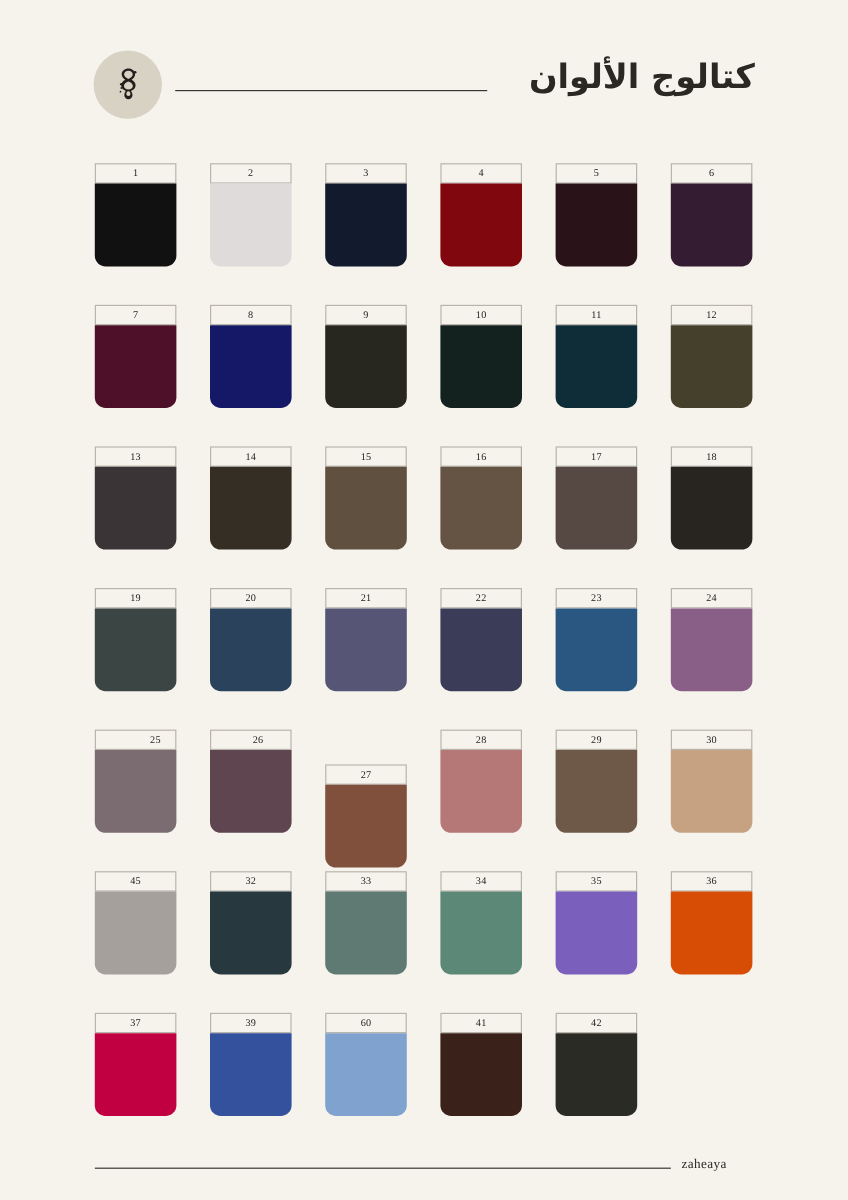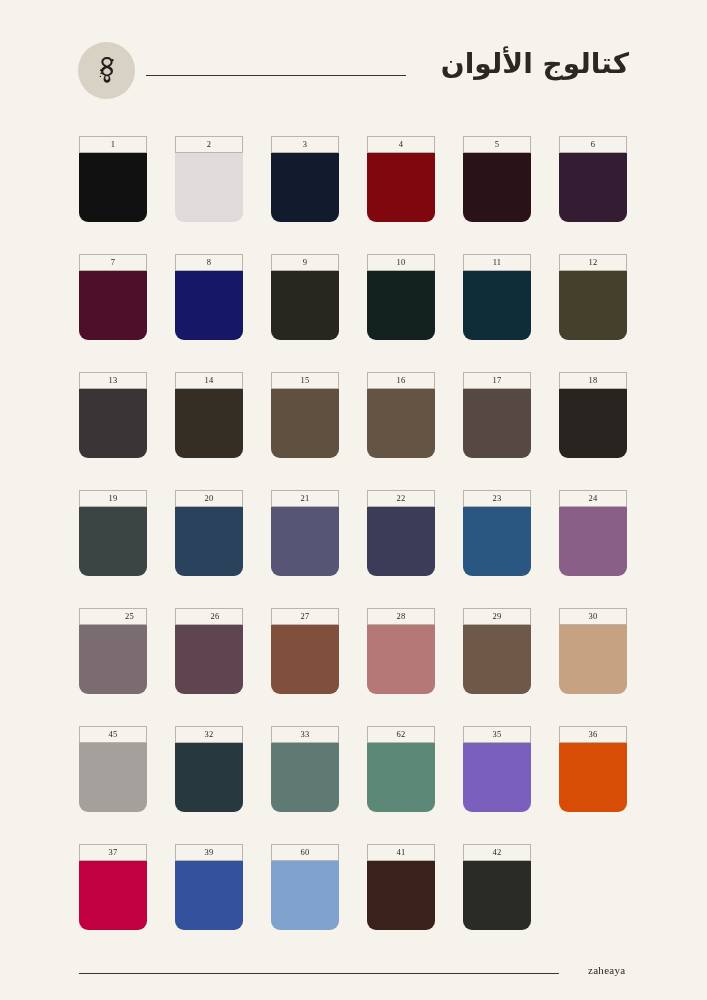--- a/index.html
+++ b/index.html
@@ -112,21 +112,20 @@
     background: #3a3733;
   }
   .footer-mark {
     position: absolute;
     left: 568px;
     top: 964px;
     font-family: "Liberation Serif", "DejaVu Serif", serif;
     font-size: 11px;
     color: #2b2723;
     letter-spacing: 0.3px;
-    margin-left: 20px;
   }
 </style>
 </head>
 <body>
 
 <div class="header">
   <div class="logo-badge">
     <span>
       <svg width="34" height="34" viewBox="0 0 34 34" aria-hidden="true">
         <g fill="#221f1c">
@@ -242,21 +241,21 @@
     </div>
     <div class="swatch">
       <div class="swatch-label" style="border-color: rgb(185, 181, 173); padding-left: 33px;">25</div>
       <div class="swatch-color" style="background: rgb(123, 108, 114);"></div>
     </div>
     <div class="swatch">
       <div class="swatch-label" style="border-color: rgb(185, 181, 173); padding-left: 12px;">26</div>
       <div class="swatch-color" style="background: rgb(95, 69, 79);"></div>
     </div>
     <div class="swatch">
-      <div class="swatch-label" style="border-color: rgb(185, 181, 173);">27</div>
+      <div class="swatch-label" style="border-color: rgb(185, 181, 173); margin-top: 29px;">27</div>
       <div class="swatch-color" style="background: rgb(128, 80, 60);"></div>
     </div>
     <div class="swatch">
       <div class="swatch-label" style="border-color: rgb(185, 181, 173);">28</div>
       <div class="swatch-color" style="background: rgb(181, 120, 118);"></div>
     </div>
     <div class="swatch">
       <div class="swatch-label" style="border-color: rgb(185, 181, 173);">29</div>
       <div class="swatch-color" style="background: rgb(110, 88, 72);"></div>
     </div>
@@ -270,21 +269,21 @@
     </div>
     <div class="swatch">
       <div class="swatch-label" style="border-color: rgb(185, 181, 173);">32</div>
       <div class="swatch-color" style="background: rgb(39, 56, 62);"></div>
     </div>
     <div class="swatch">
       <div class="swatch-label" style="border-color: rgb(185, 181, 173);">33</div>
       <div class="swatch-color" style="background: rgb(95, 122, 114);"></div>
     </div>
     <div class="swatch">
-      <div class="swatch-label" style="border-color: rgb(185, 181, 173);">62</div>
+      <div class="swatch-label" style="border-color: rgb(185, 181, 173);">34</div>
       <div class="swatch-color" style="background: rgb(92, 136, 120);"></div>
     </div>
     <div class="swatch">
       <div class="swatch-label" style="border-color: rgb(185, 181, 173);">35</div>
       <div class="swatch-color" style="background: rgb(123, 95, 189);"></div>
     </div>
     <div class="swatch">
       <div class="swatch-label" style="border-color: rgb(185, 181, 173);">36</div>
       <div class="swatch-color" style="background: rgb(215, 77, 5);"></div>
     </div>

